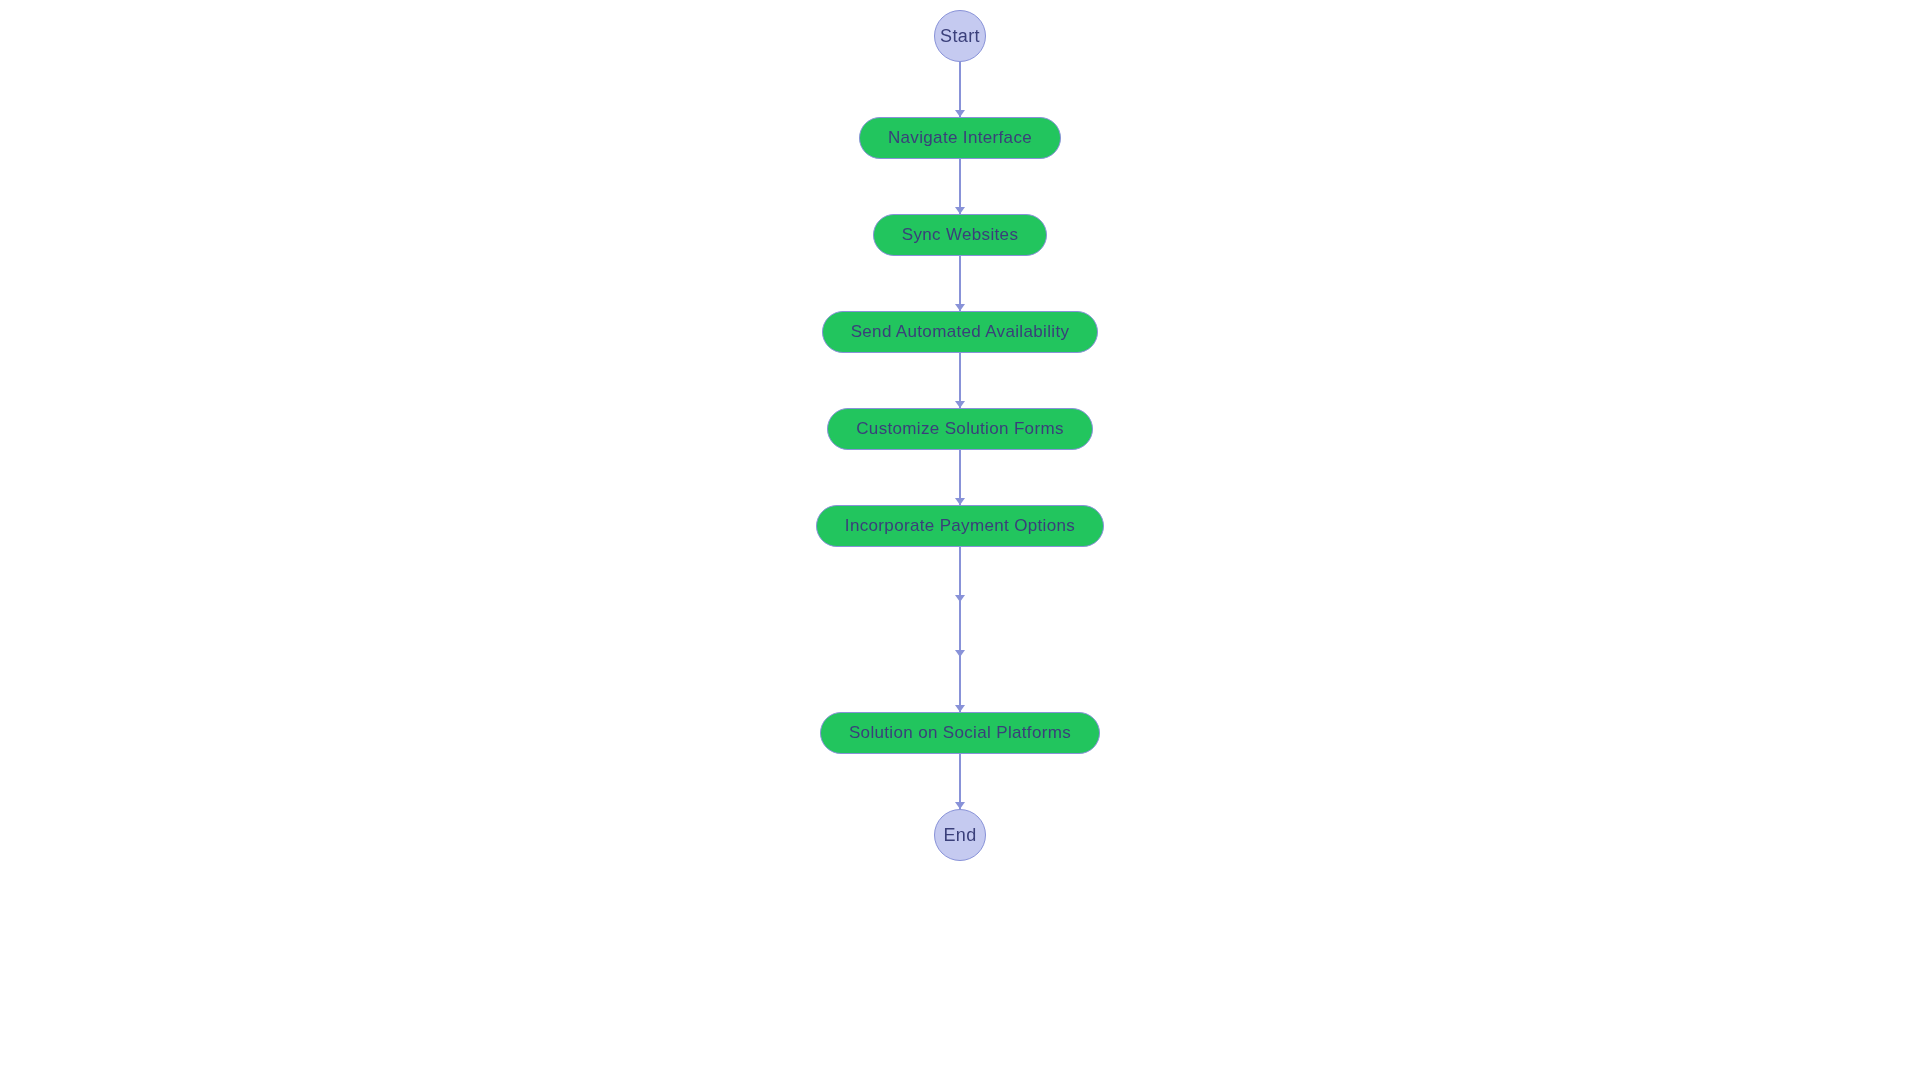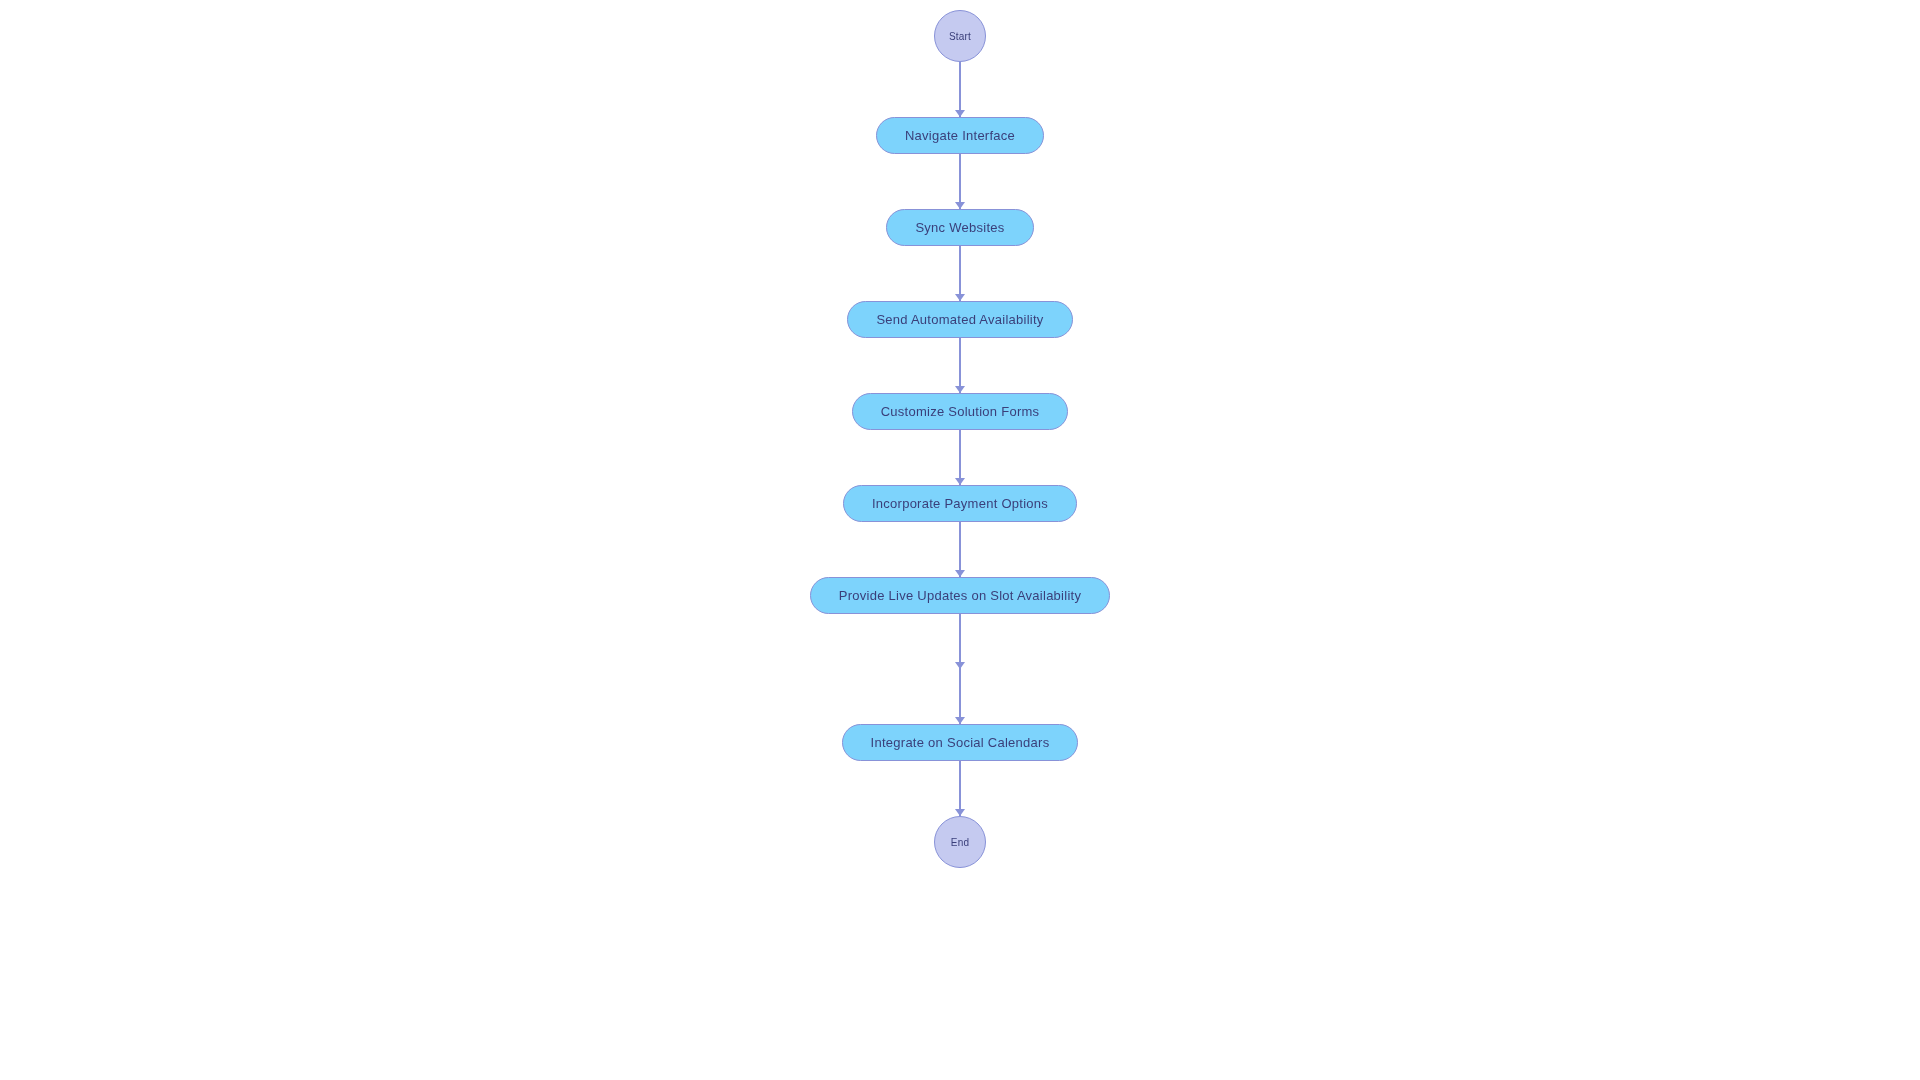--- a/index.html
+++ b/index.html
@@ -29,42 +29,42 @@
     .flow-wrapper {
       display: flex;
       flex-direction: column;
       align-items: center;
       gap: 0;
     }
 
     .node {
       display: flex;
       justify-content: center;
-      background-color: #7dd3fc;
+      background-color: #22c55e;
       border: 1.5px solid #8892d8;
       border-radius: 50px;
       padding: 10px 28px;
-      font-size: 13px;
+      font-size: 17px;
       color: #3a3f7a;
       letter-spacing: 0.02em;
       white-space: nowrap;
       min-width: 120px;
       text-align: center;
     }
 
     .node-circle {
       display: flex;
       align-items: center;
       justify-content: center;
       background-color: #c5caf0;
       border: 1.5px solid #8892d8;
       border-radius: 50%;
       width: 52px;
       height: 52px;
-      font-size: 10px;
+      font-size: 18px;
       color: #3a3f7a;
       letter-spacing: 0.02em;
       text-align: center;
     }
 
     .connector {
       width: 2px;
       background-color: #8892d8;
       height: 55px;
       position: relative;
@@ -118,31 +118,28 @@
     </div>
 
     <div class="connector"></div>
 
     <div class="node">
       <span>Incorporate Payment Options</span>
     </div>
 
     <div class="connector"></div>
 
-    <div class="node">
-      <span>Provide Live Updates on Slot Availability</span>
-    </div>
 
     <div class="connector"></div>
 
 
     <div class="connector"></div>
 
     <div class="node">
-      <span>Integrate on Social Calendars</span>
+      <span>Solution on Social Platforms</span>
     </div>
 
     <div class="connector"></div>
 
     <div class="node-circle">
       <span>End</span>
     </div>
 
   </div>
 </div>

